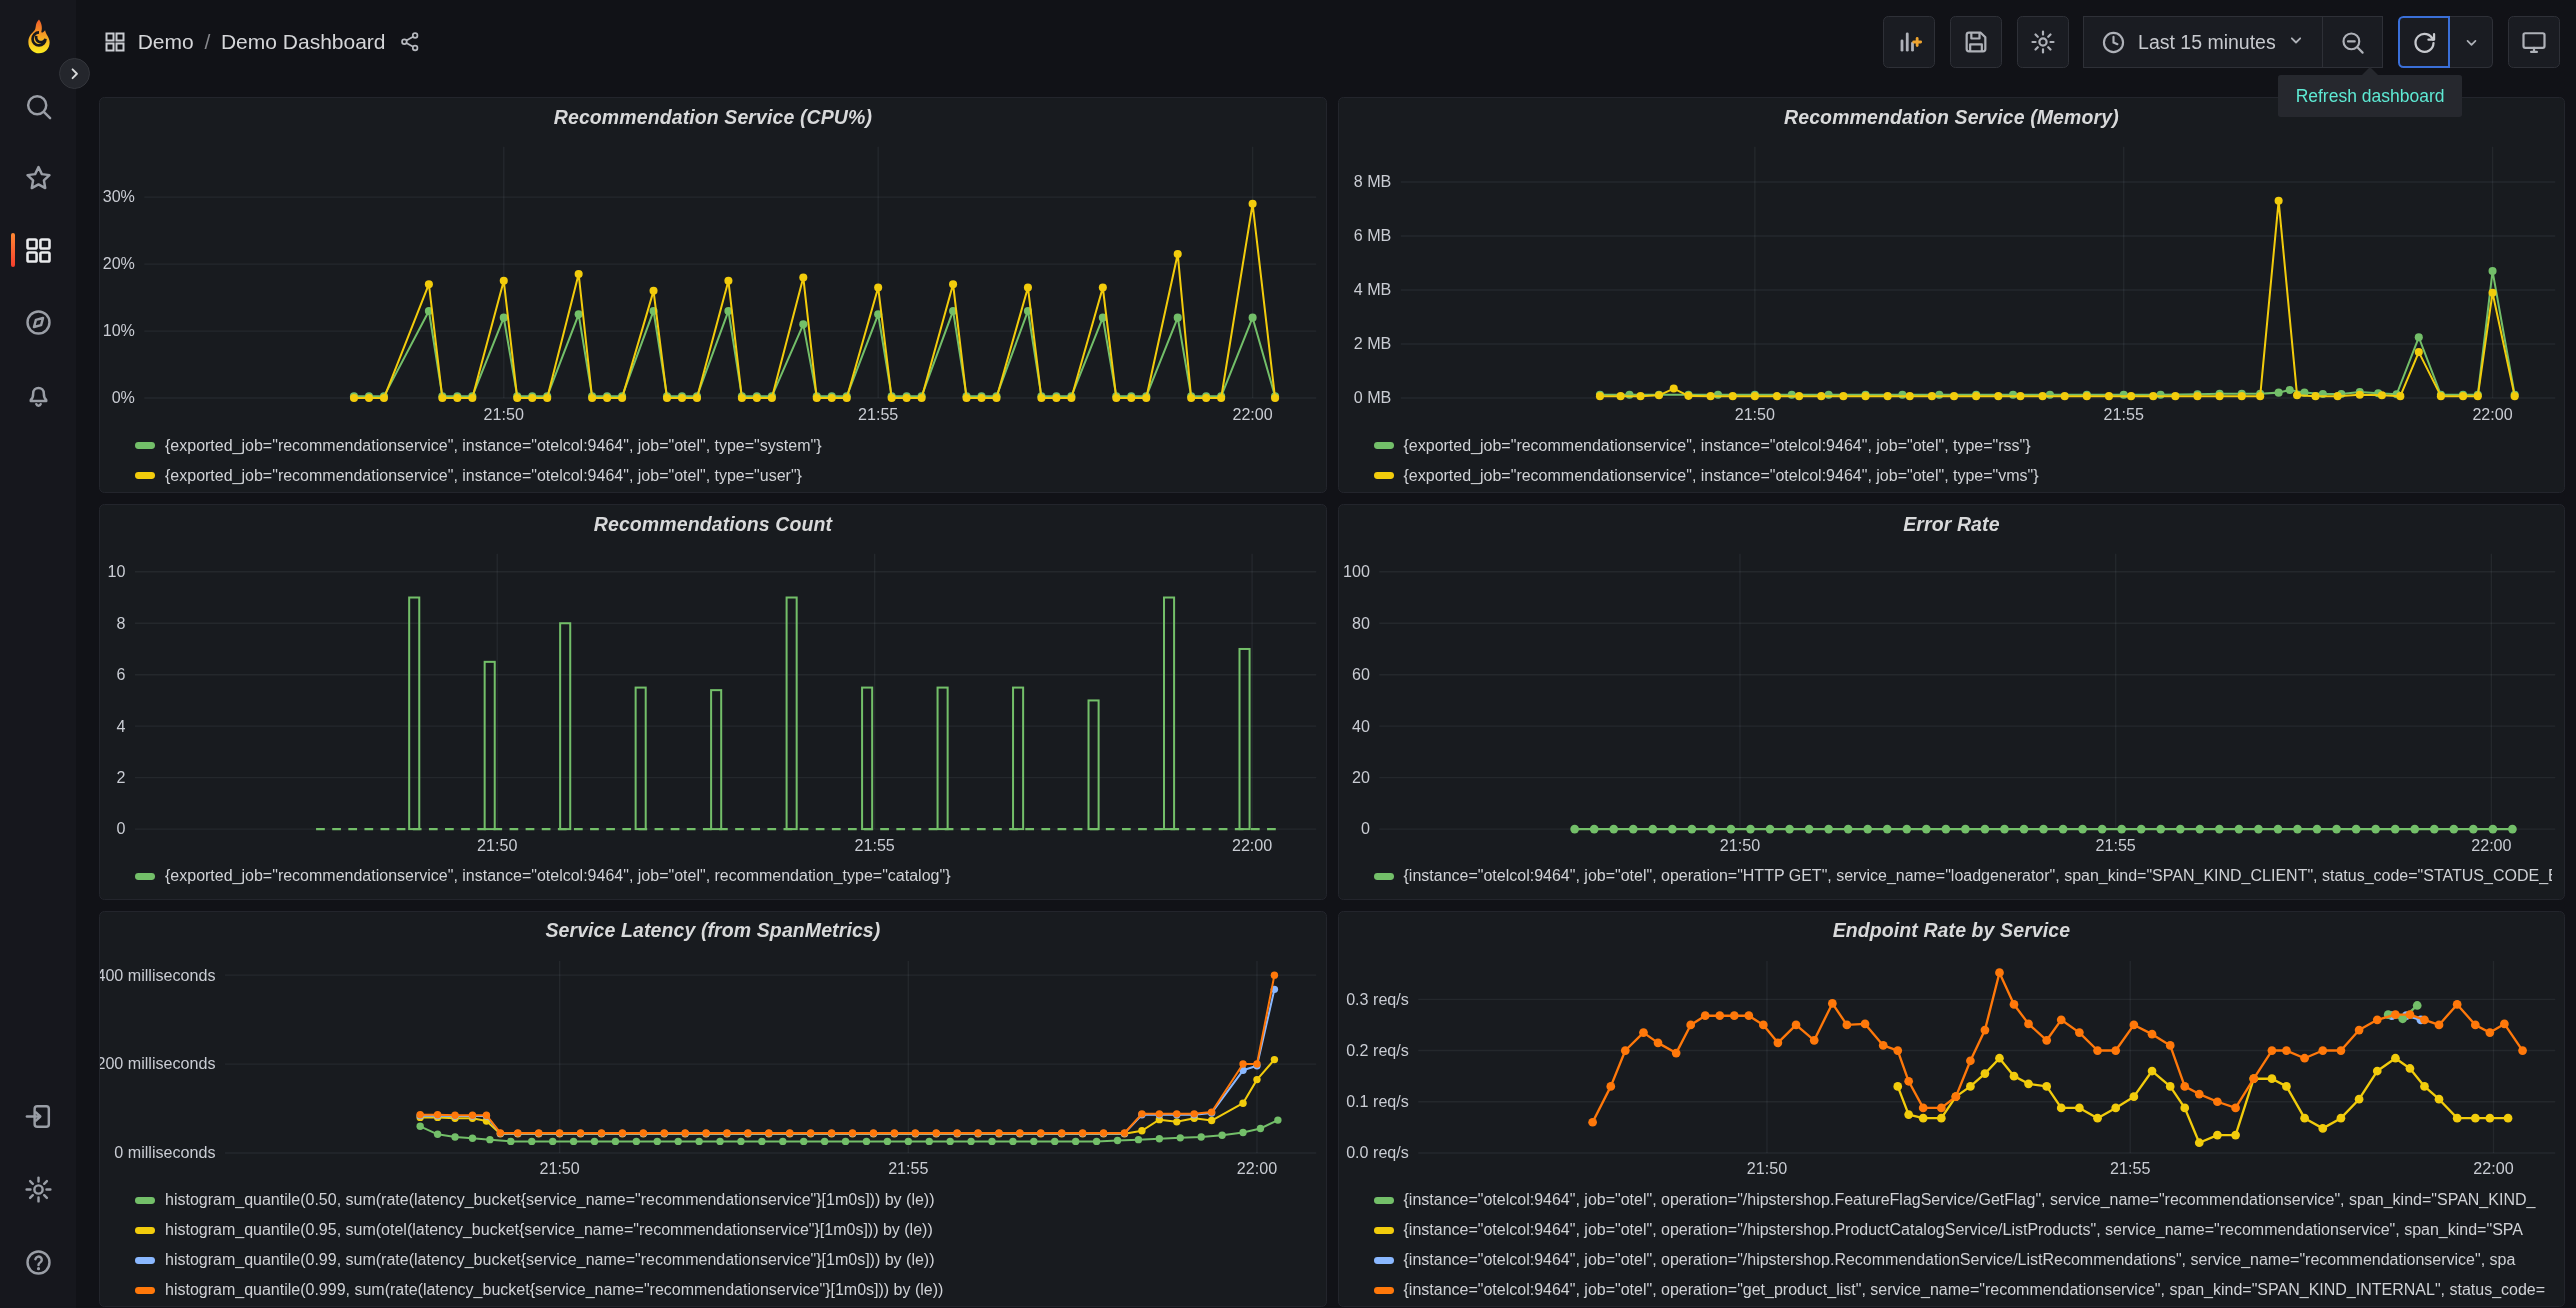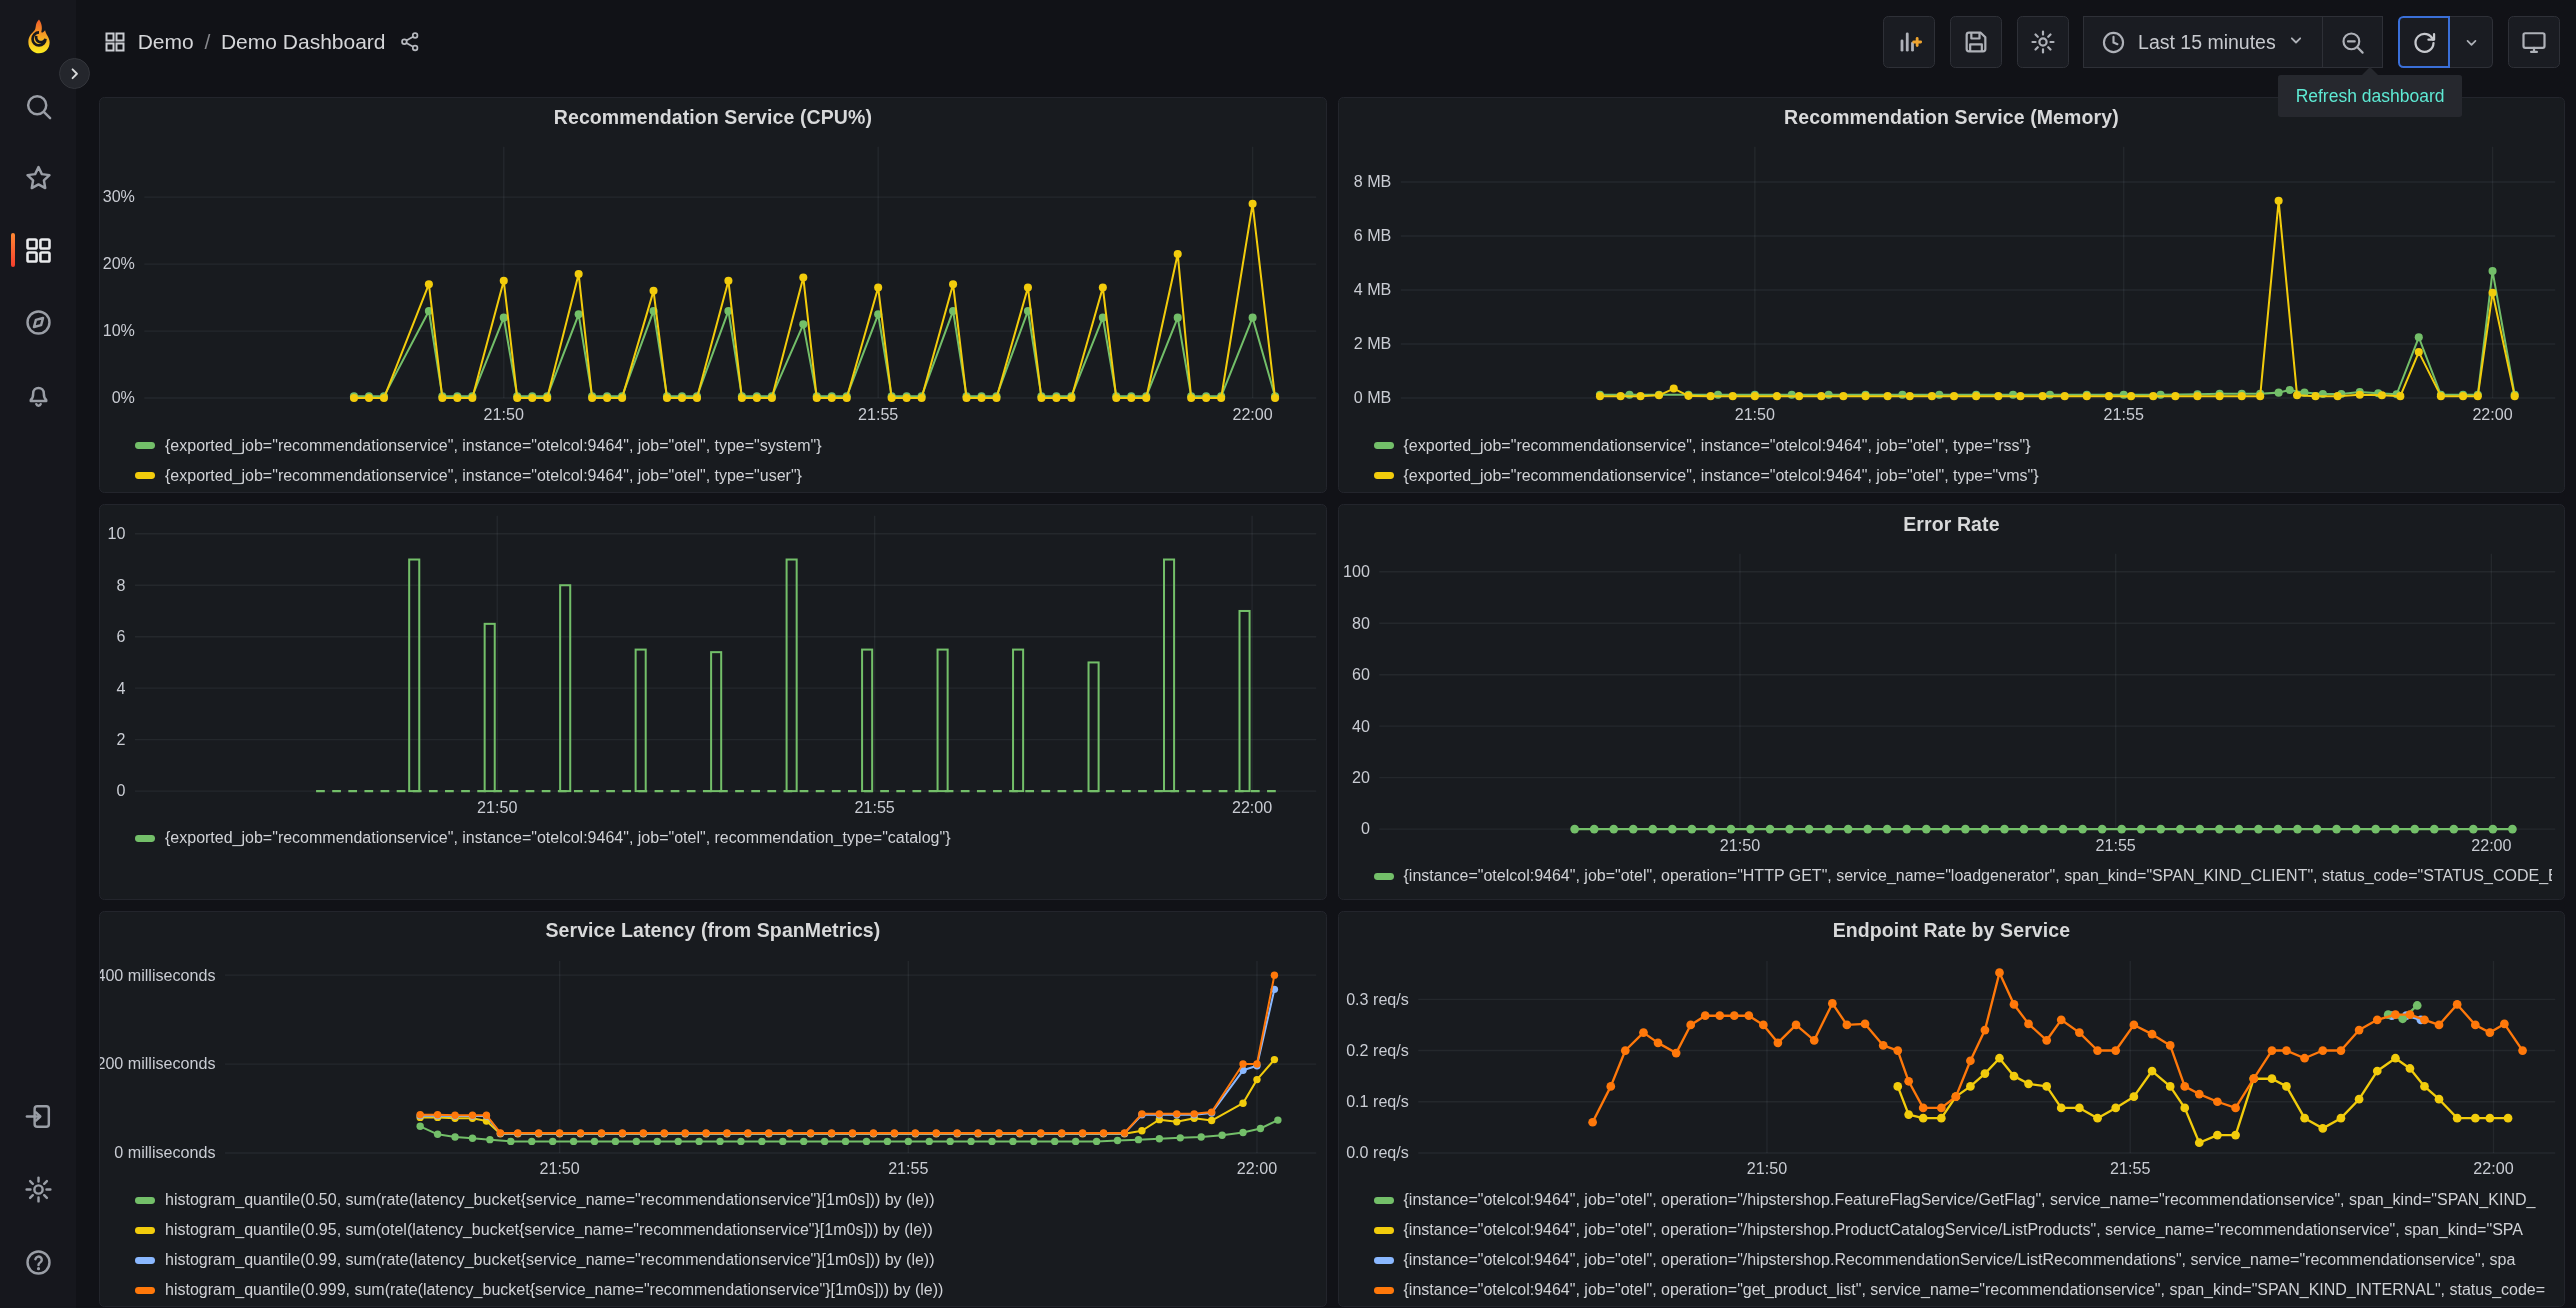--- a/index.html
+++ b/index.html
@@ -44,21 +44,21 @@
   .refresh-caret svg { width:19px; height:19px; }
   .tooltip { position:absolute; top:75px; right:114px; background:#26282e; color:#5eead4; font-size:17.5px;
      padding:10.7px 17.5px; border-radius:2.7px; z-index:20; white-space:nowrap; }
   .tooltip::before { content:""; position:absolute; top:-8px; left:50%; margin-left:-8px;
      border-left:8px solid transparent; border-right:8px solid transparent; border-bottom:8px solid #26282e; }
   
   .content { position:absolute; left:76px; top:84px; right:0; padding:13.4px 10.7px 0 23px;
      display:grid; grid-template-columns:1fr 1fr; grid-template-rows:396px 396px 396px; gap:10.7px; }
   .panel { background:#181b1f; border:0.7px solid #23252c; border-radius:5.4px; overflow:hidden; display:flex; flex-direction:column; }
   .panel-title { height:38px; display:flex; align-items:center; justify-content:center;
-     color:#d8d9da; font-size:19.5px; font-weight:600; letter-spacing:0.1px; cursor:pointer; }
+     color:#d8d9da; font-size:19.5px; font-weight:600; letter-spacing:0.1px; cursor:pointer;font-style:italic; }
   .chart { width:100%; position:relative; }
   .chart.h1 { height:289px; }
   .chart.h2 { height:313px; }
   .chart.h3 { height:230px; }
   .legend { padding:5.4px 12px 0 35px; display:flex; flex-direction:column; }
   .legend-row { height:30px; display:flex; align-items:center; gap:10px; overflow:hidden; white-space:nowrap; cursor:pointer; }
   .legend-swatch { flex:0 0 auto; width:20px; height:6.7px; border-radius:3.4px; }
   .legend-label { color:#d0d2d6; font-size:16px; }
   text.tick { fill:#c9ccd3; font-family:"Liberation Sans",sans-serif; font-size:24px; }
 </style>
@@ -480,20 +480,21 @@
           <span class="legend-label">{exported_job="recommendationservice", instance="otelcol:9464", job="otel", type="rss"}</span>
         </div>
         <div class="legend-row">
           <span class="legend-swatch" style="background: rgb(242, 204, 12);"></span>
           <span class="legend-label">{exported_job="recommendationservice", instance="otelcol:9464", job="otel", type="vms"}</span>
         </div>
       </div>
   </section>
 
   <section class="panel">
+    <div class="panel-title">Recommendations Count</div>
     <div class="chart h2"><svg width="1227" height="313" viewBox="0 0 1827 466">
           <line x1="52" x2="1811" y1="426" y2="426" stroke="rgba(204,214,229,0.07)" stroke-width="2"></line>
           <text x="38" y="434" text-anchor="end" class="tick">0</text>
           <line x1="52" x2="1811" y1="349.3644859813084" y2="349.3644859813084" stroke="rgba(204,214,229,0.07)" stroke-width="2"></line>
           <text x="38" y="357.3644859813084" text-anchor="end" class="tick">2</text>
           <line x1="52" x2="1811" y1="272.7289719626168" y2="272.7289719626168" stroke="rgba(204,214,229,0.07)" stroke-width="2"></line>
           <text x="38" y="280.7289719626168" text-anchor="end" class="tick">4</text>
           <line x1="52" x2="1811" y1="196.09345794392522" y2="196.09345794392522" stroke="rgba(204,214,229,0.07)" stroke-width="2"></line>
           <text x="38" y="204.09345794392522" text-anchor="end" class="tick">6</text>
           <line x1="52" x2="1811" y1="119.45794392523361" y2="119.45794392523361" stroke="rgba(204,214,229,0.07)" stroke-width="2"></line>

